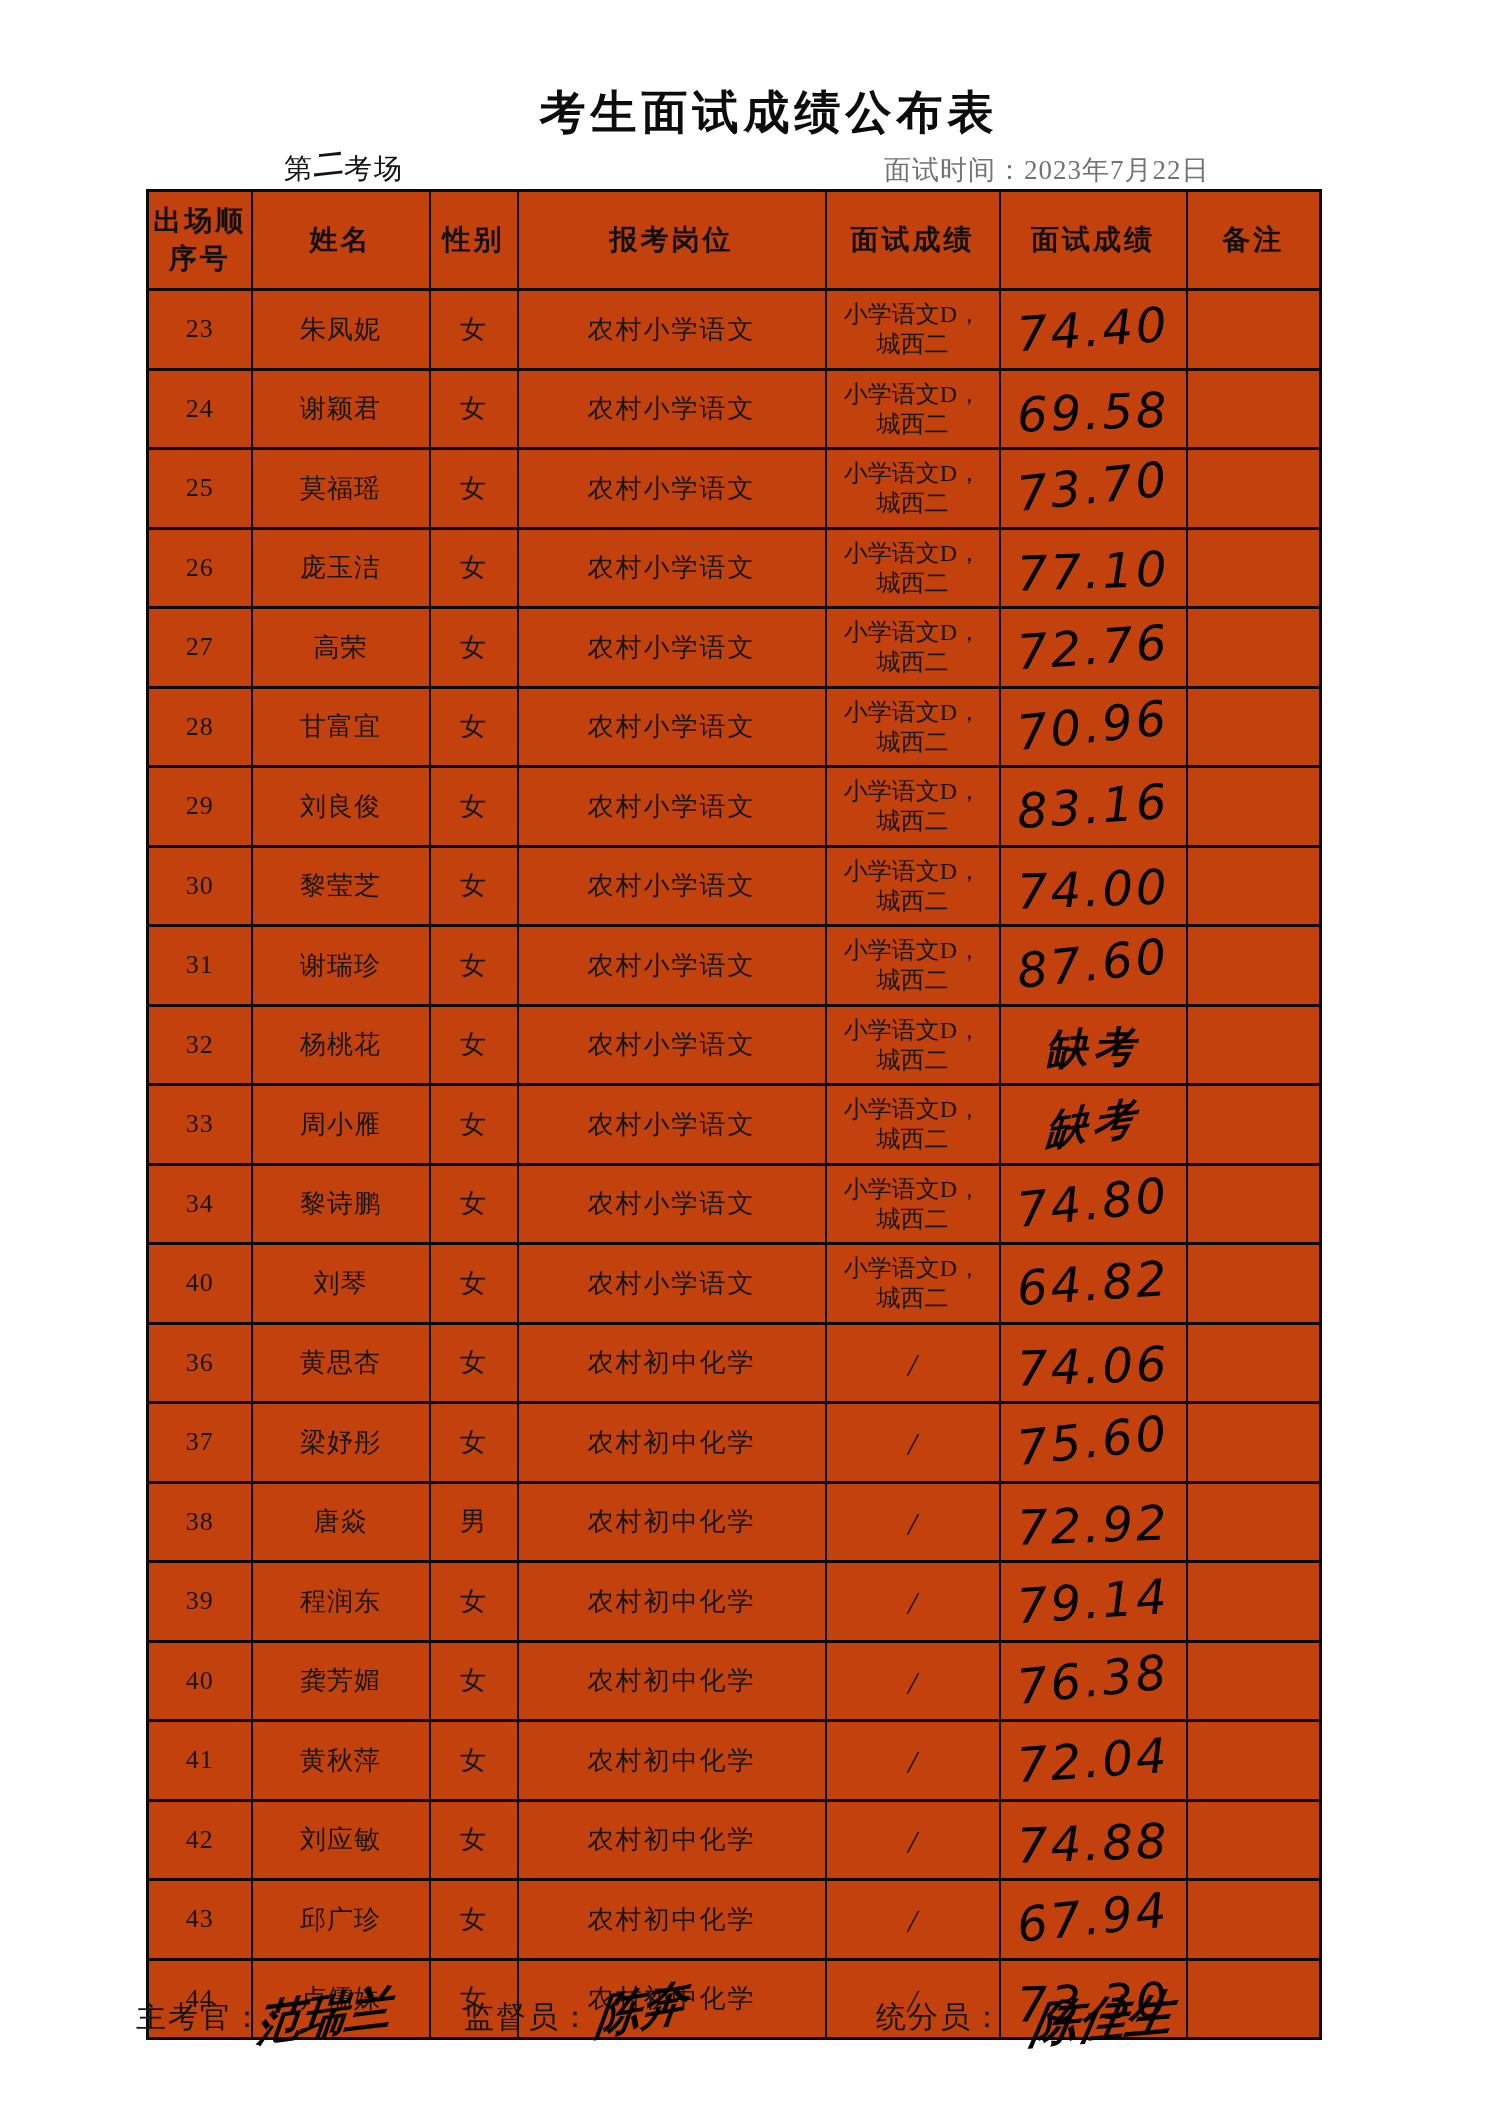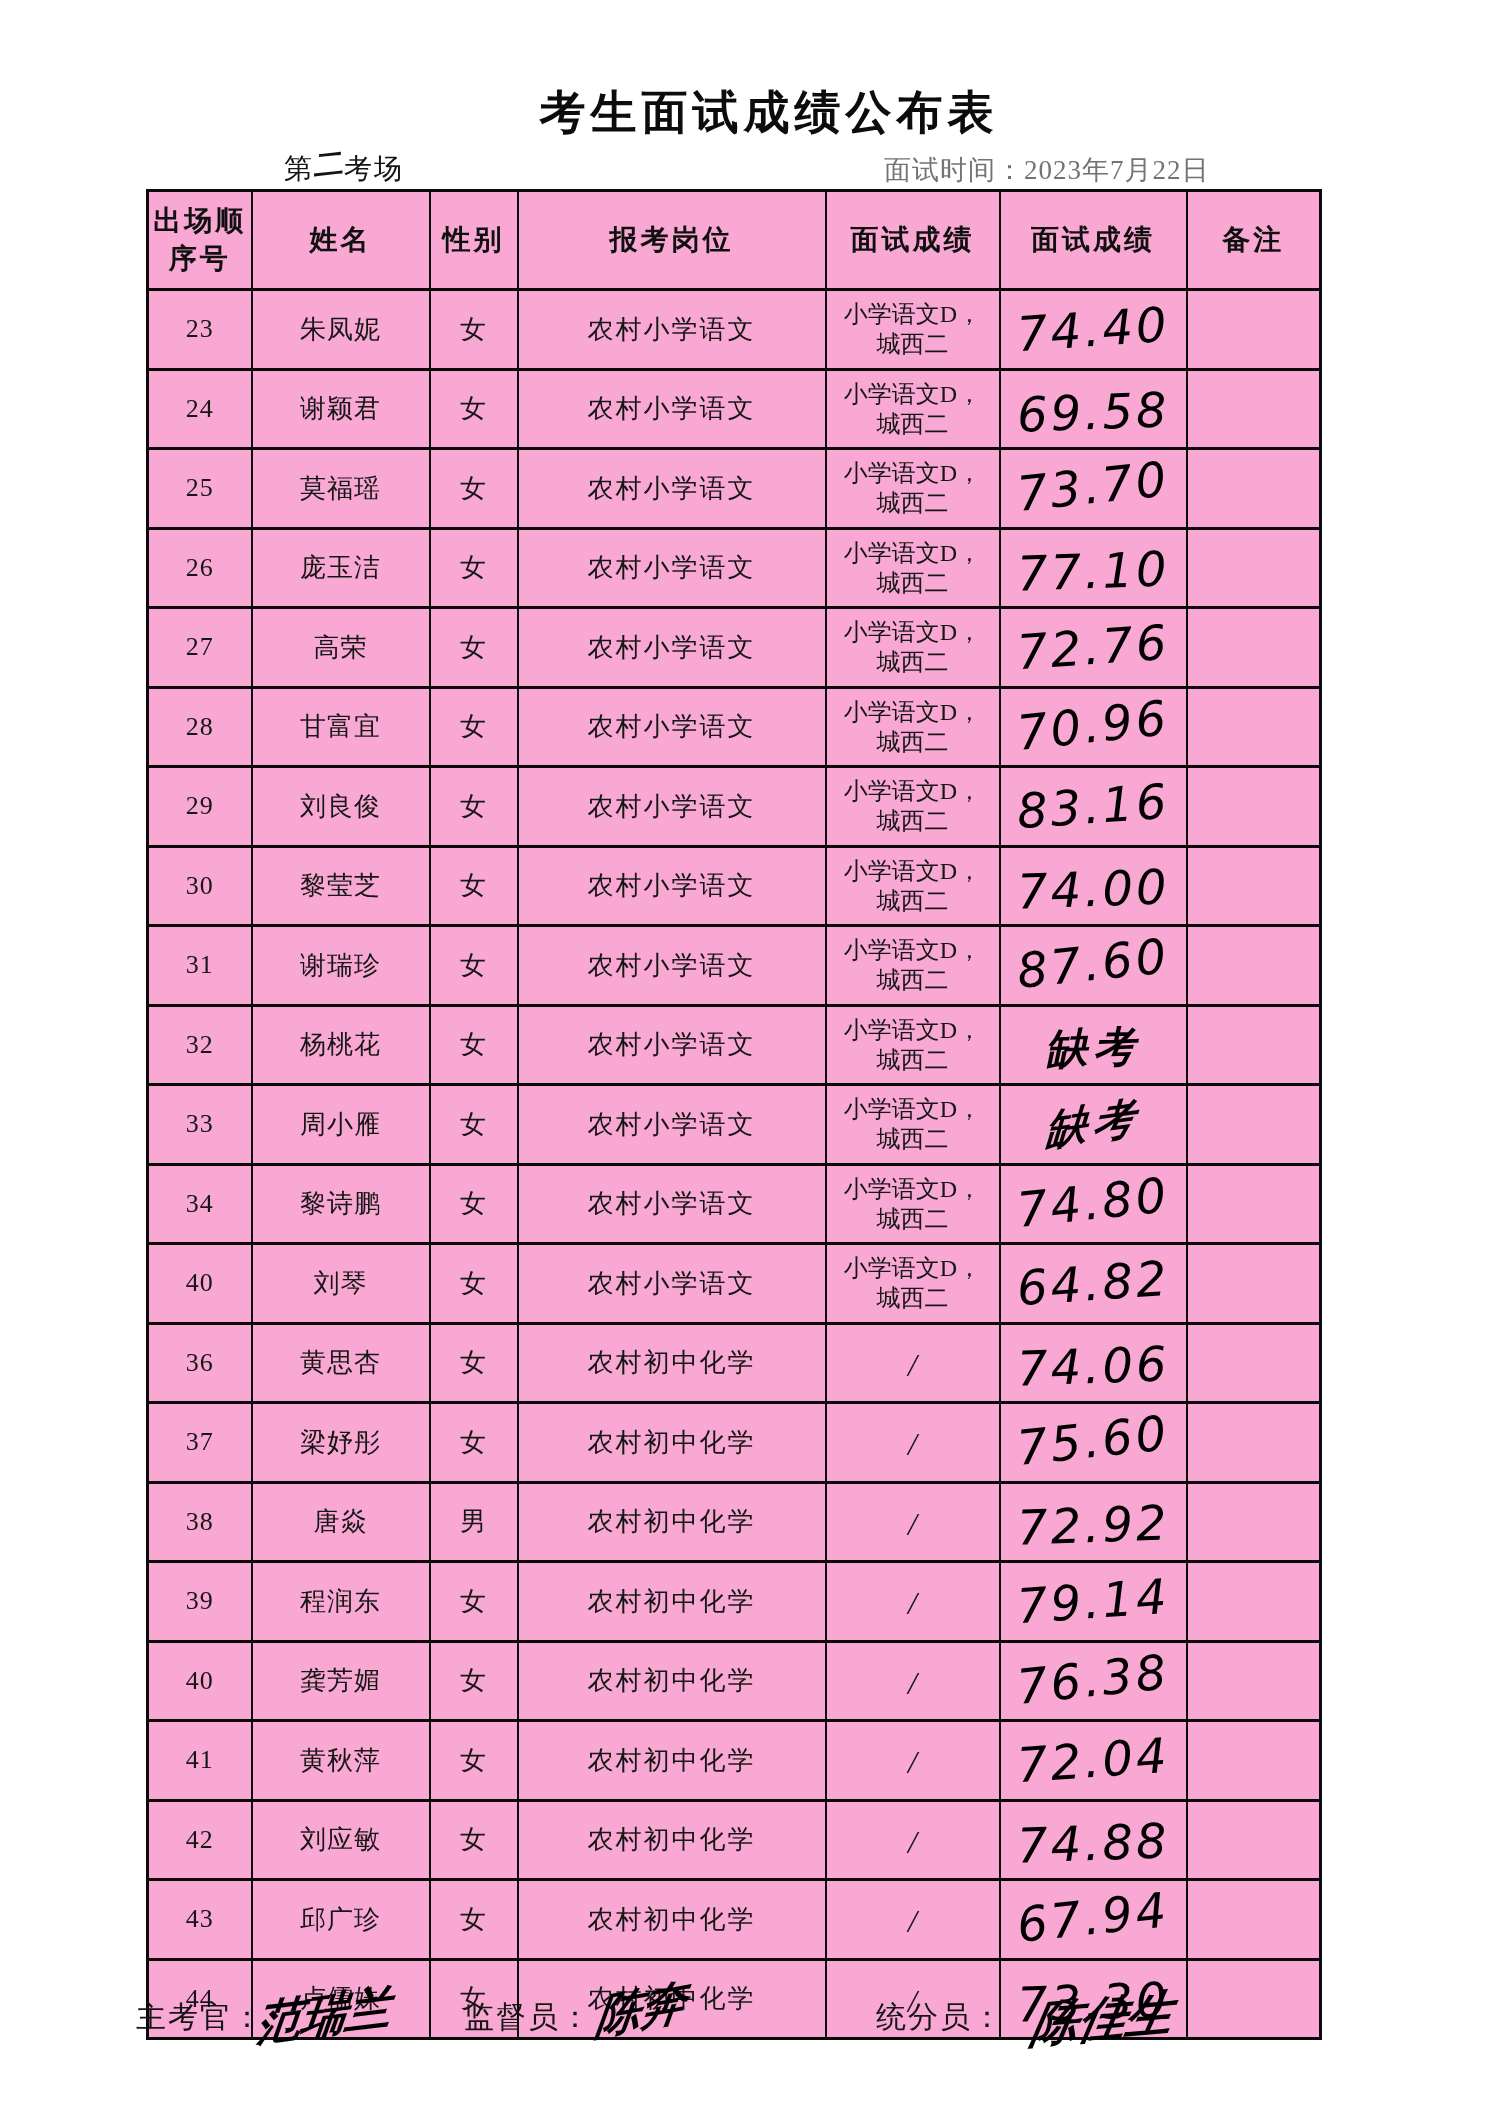--- a/index.html
+++ b/index.html
@@ -35,21 +35,21 @@
   }
   .interview-time{
     position:absolute;top:152px;left:884px;
     font-size:27px;letter-spacing:1px;color:#737373;
   }
 
   
   table.score-table{
     position:absolute;left:146px;top:189px;
     width:1173px;border-collapse:collapse;table-layout:fixed;
-    background:#f9a8d4;
+    background:#c2410c;
   }
   table.score-table, table.score-table th, table.score-table td{
     border:2px solid #0a0a0a;
   }
   table.score-table{border-width:3px;}
   table.score-table tr{border-top:3px solid #0a0a0a;}
   th{
     height:94px;font-size:28px;font-weight:600;letter-spacing:3px;
     text-align:center;vertical-align:middle;color:#101010;
   }

